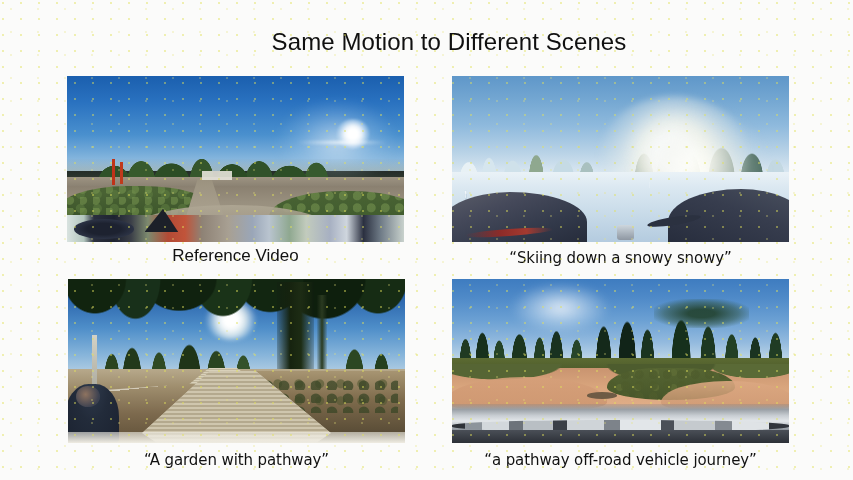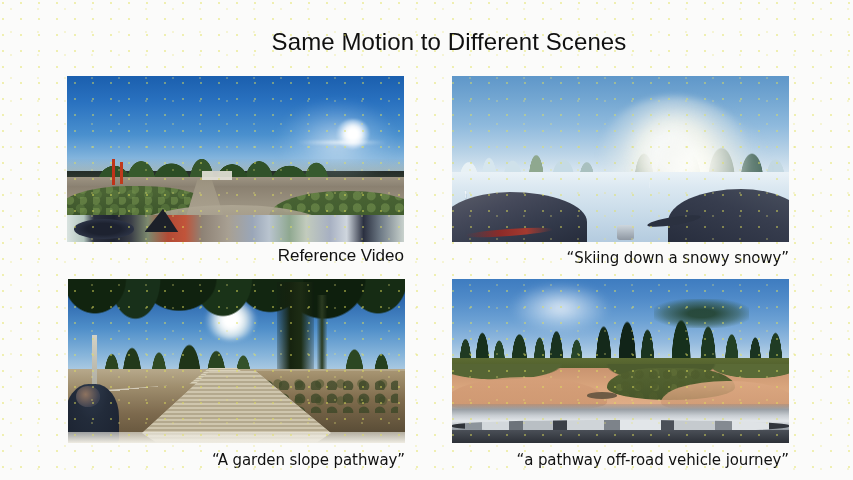--- a/index.html
+++ b/index.html
@@ -29,21 +29,21 @@
     padding-left:45px;
   }
 
   .panel{position:absolute;overflow:hidden;background:#000;}
   .p1{left:67px;top:76px;width:337px;height:166px;}
   .p2{left:452px;top:76px;width:337px;height:166px;}
   .p3{left:68px;top:279px;width:337px;height:164px;}
   .p4{left:452px;top:279px;width:337px;height:164px;}
 
   .cap{
-    position:absolute;text-align:right;color:#111;
+    position:absolute;text-align:center;color:#111;
     font-size:16.5px;z-index:20;
   }
   .cap-plain{font-family:"Liberation Sans",sans-serif;font-size:17px;}
   .cap-quote{font-family:"DejaVu Sans",sans-serif;font-size:15px;letter-spacing:-.1px;}
   .c1{left:67px;width:337px;top:246px;}
   .c2{left:452px;width:337px;top:249px;}
   .c3{left:68px;width:337px;top:451px;}
   .c4{left:452px;width:337px;top:451px;}
 
   
@@ -453,21 +453,21 @@
     <div class="w-dirtR"></div>
     <div class="w-brush"></div>
     <div class="w-deckfar"></div>
     <div class="w-deck"></div>
     <div class="w-rail"></div>
     <div class="w-polebar"></div>
     <div class="w-person"></div>
     <div class="w-head"></div>
     <div class="w-nadir"></div>
   </div>
-  <div class="cap cap-quote c3">“A garden slope pathway”</div>
+  <div class="cap cap-quote c3">“A garden with pathway”</div>
 
   <div class="panel p4">
     <div class="layer o-sky"></div>
     <div class="o-sun"></div>
     <div class="o-canopy"></div>
     <div class="o-forest"></div>
     <div class="layer o-grass"></div>
     <div class="layer o-dirt"></div>
     <div class="o-bank"></div>
     <div class="o-island"></div>

